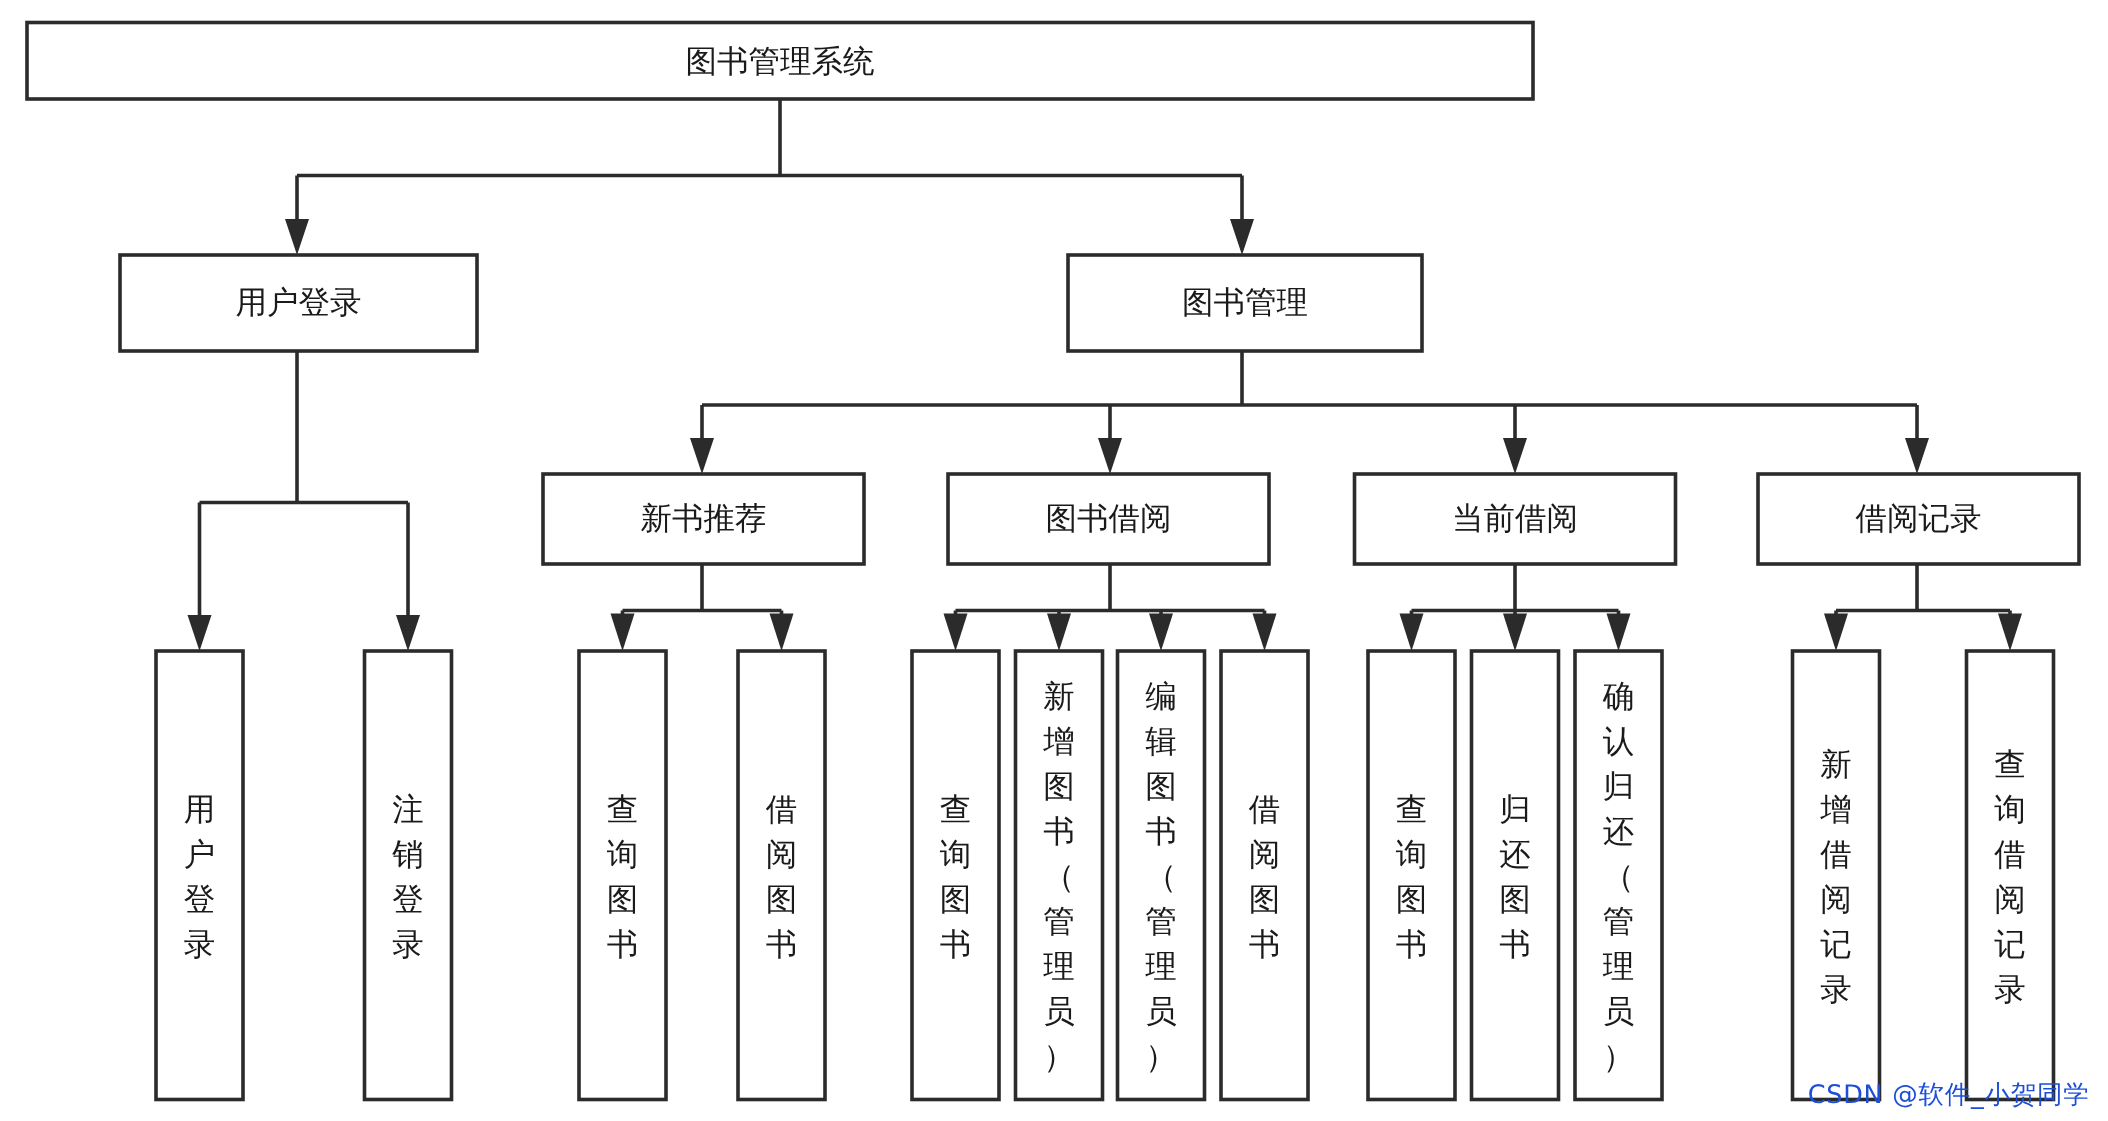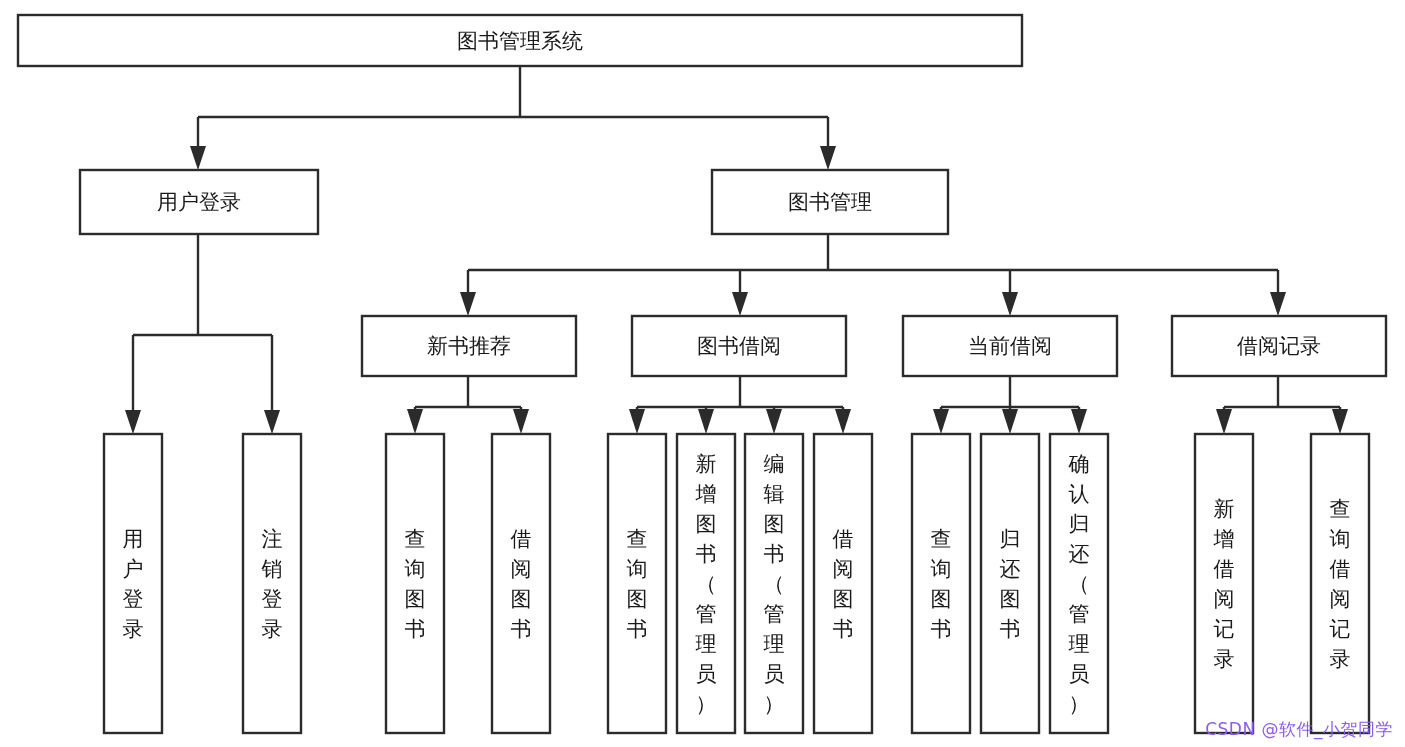--- a/index.html
+++ b/index.html
@@ -54,21 +54,21 @@
     fill: #1a1a1a;
     font-size: 21px;
     text-anchor: middle;
   }
   .watermark {
     position: absolute;
     right: 12px;
     bottom: 6px;
     font-family: "DejaVu Sans", "Liberation Sans", sans-serif;
     font-size: 17px;
-    color: #8b5cf6;
+    color: #1d4ed8;
     letter-spacing: 0.5px;
     white-space: nowrap;
     user-select: none;
   }
 </style>
 </head>
 <body>
 
 <div id="diagram-root">
 

